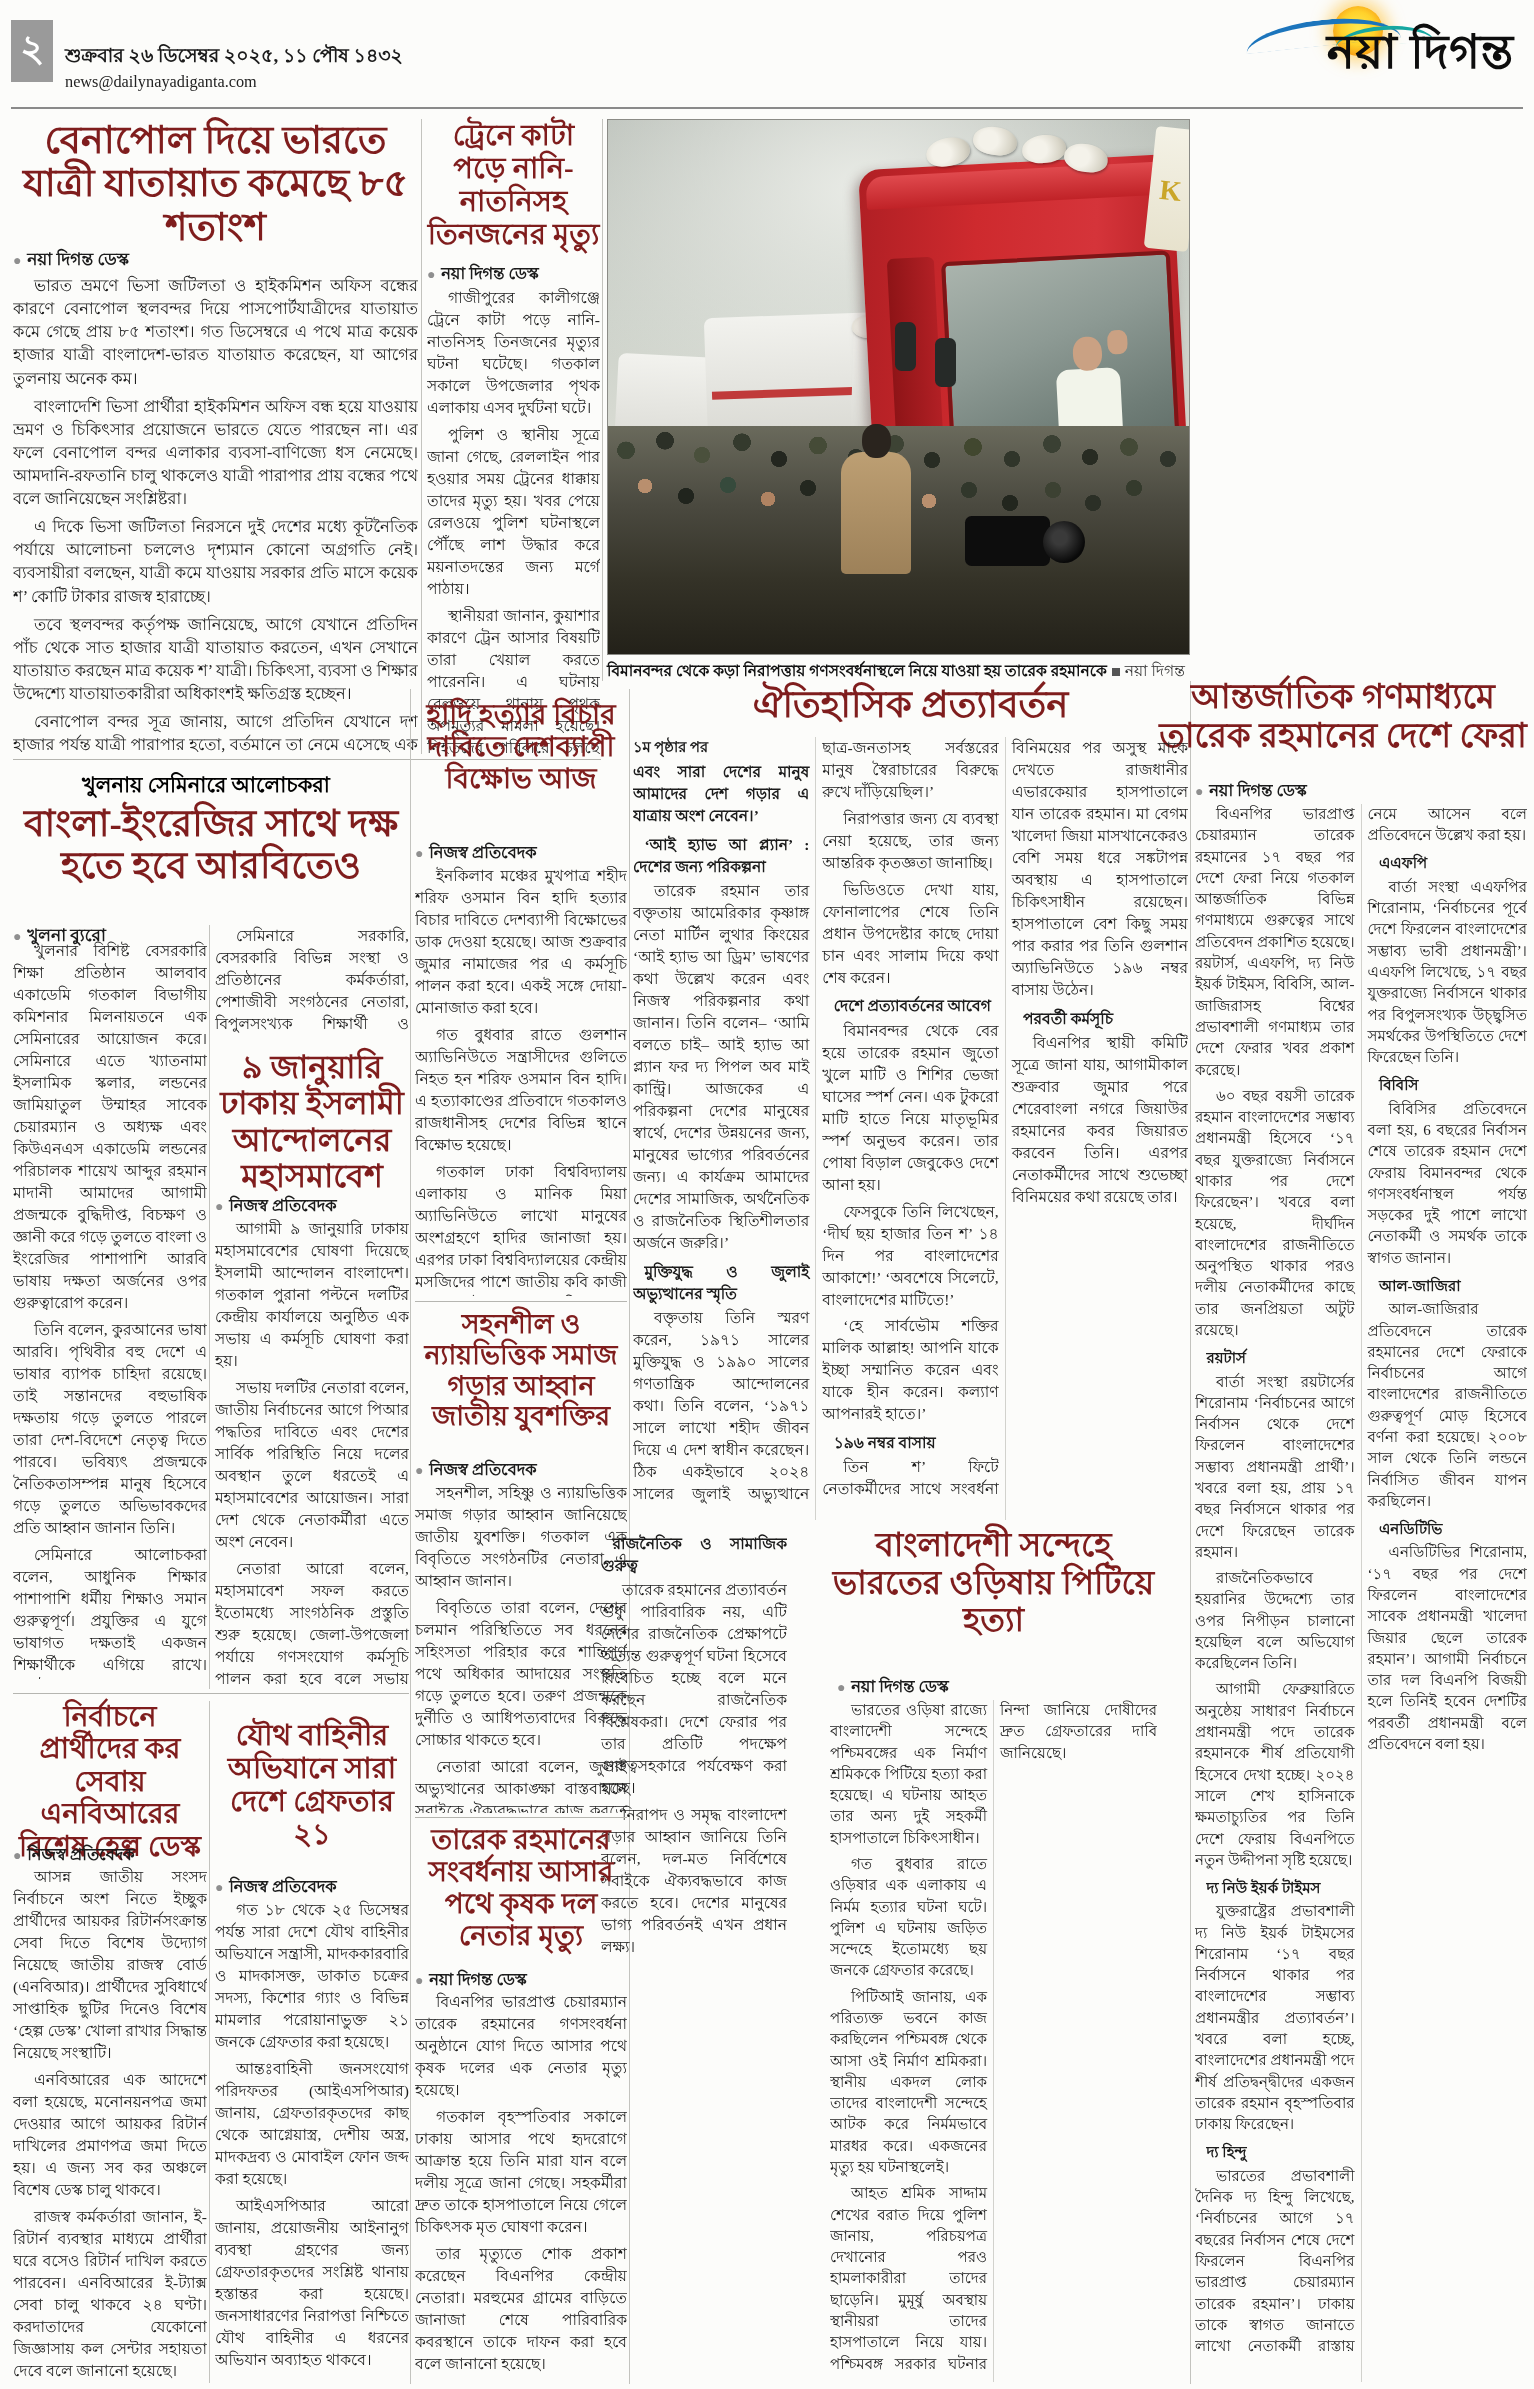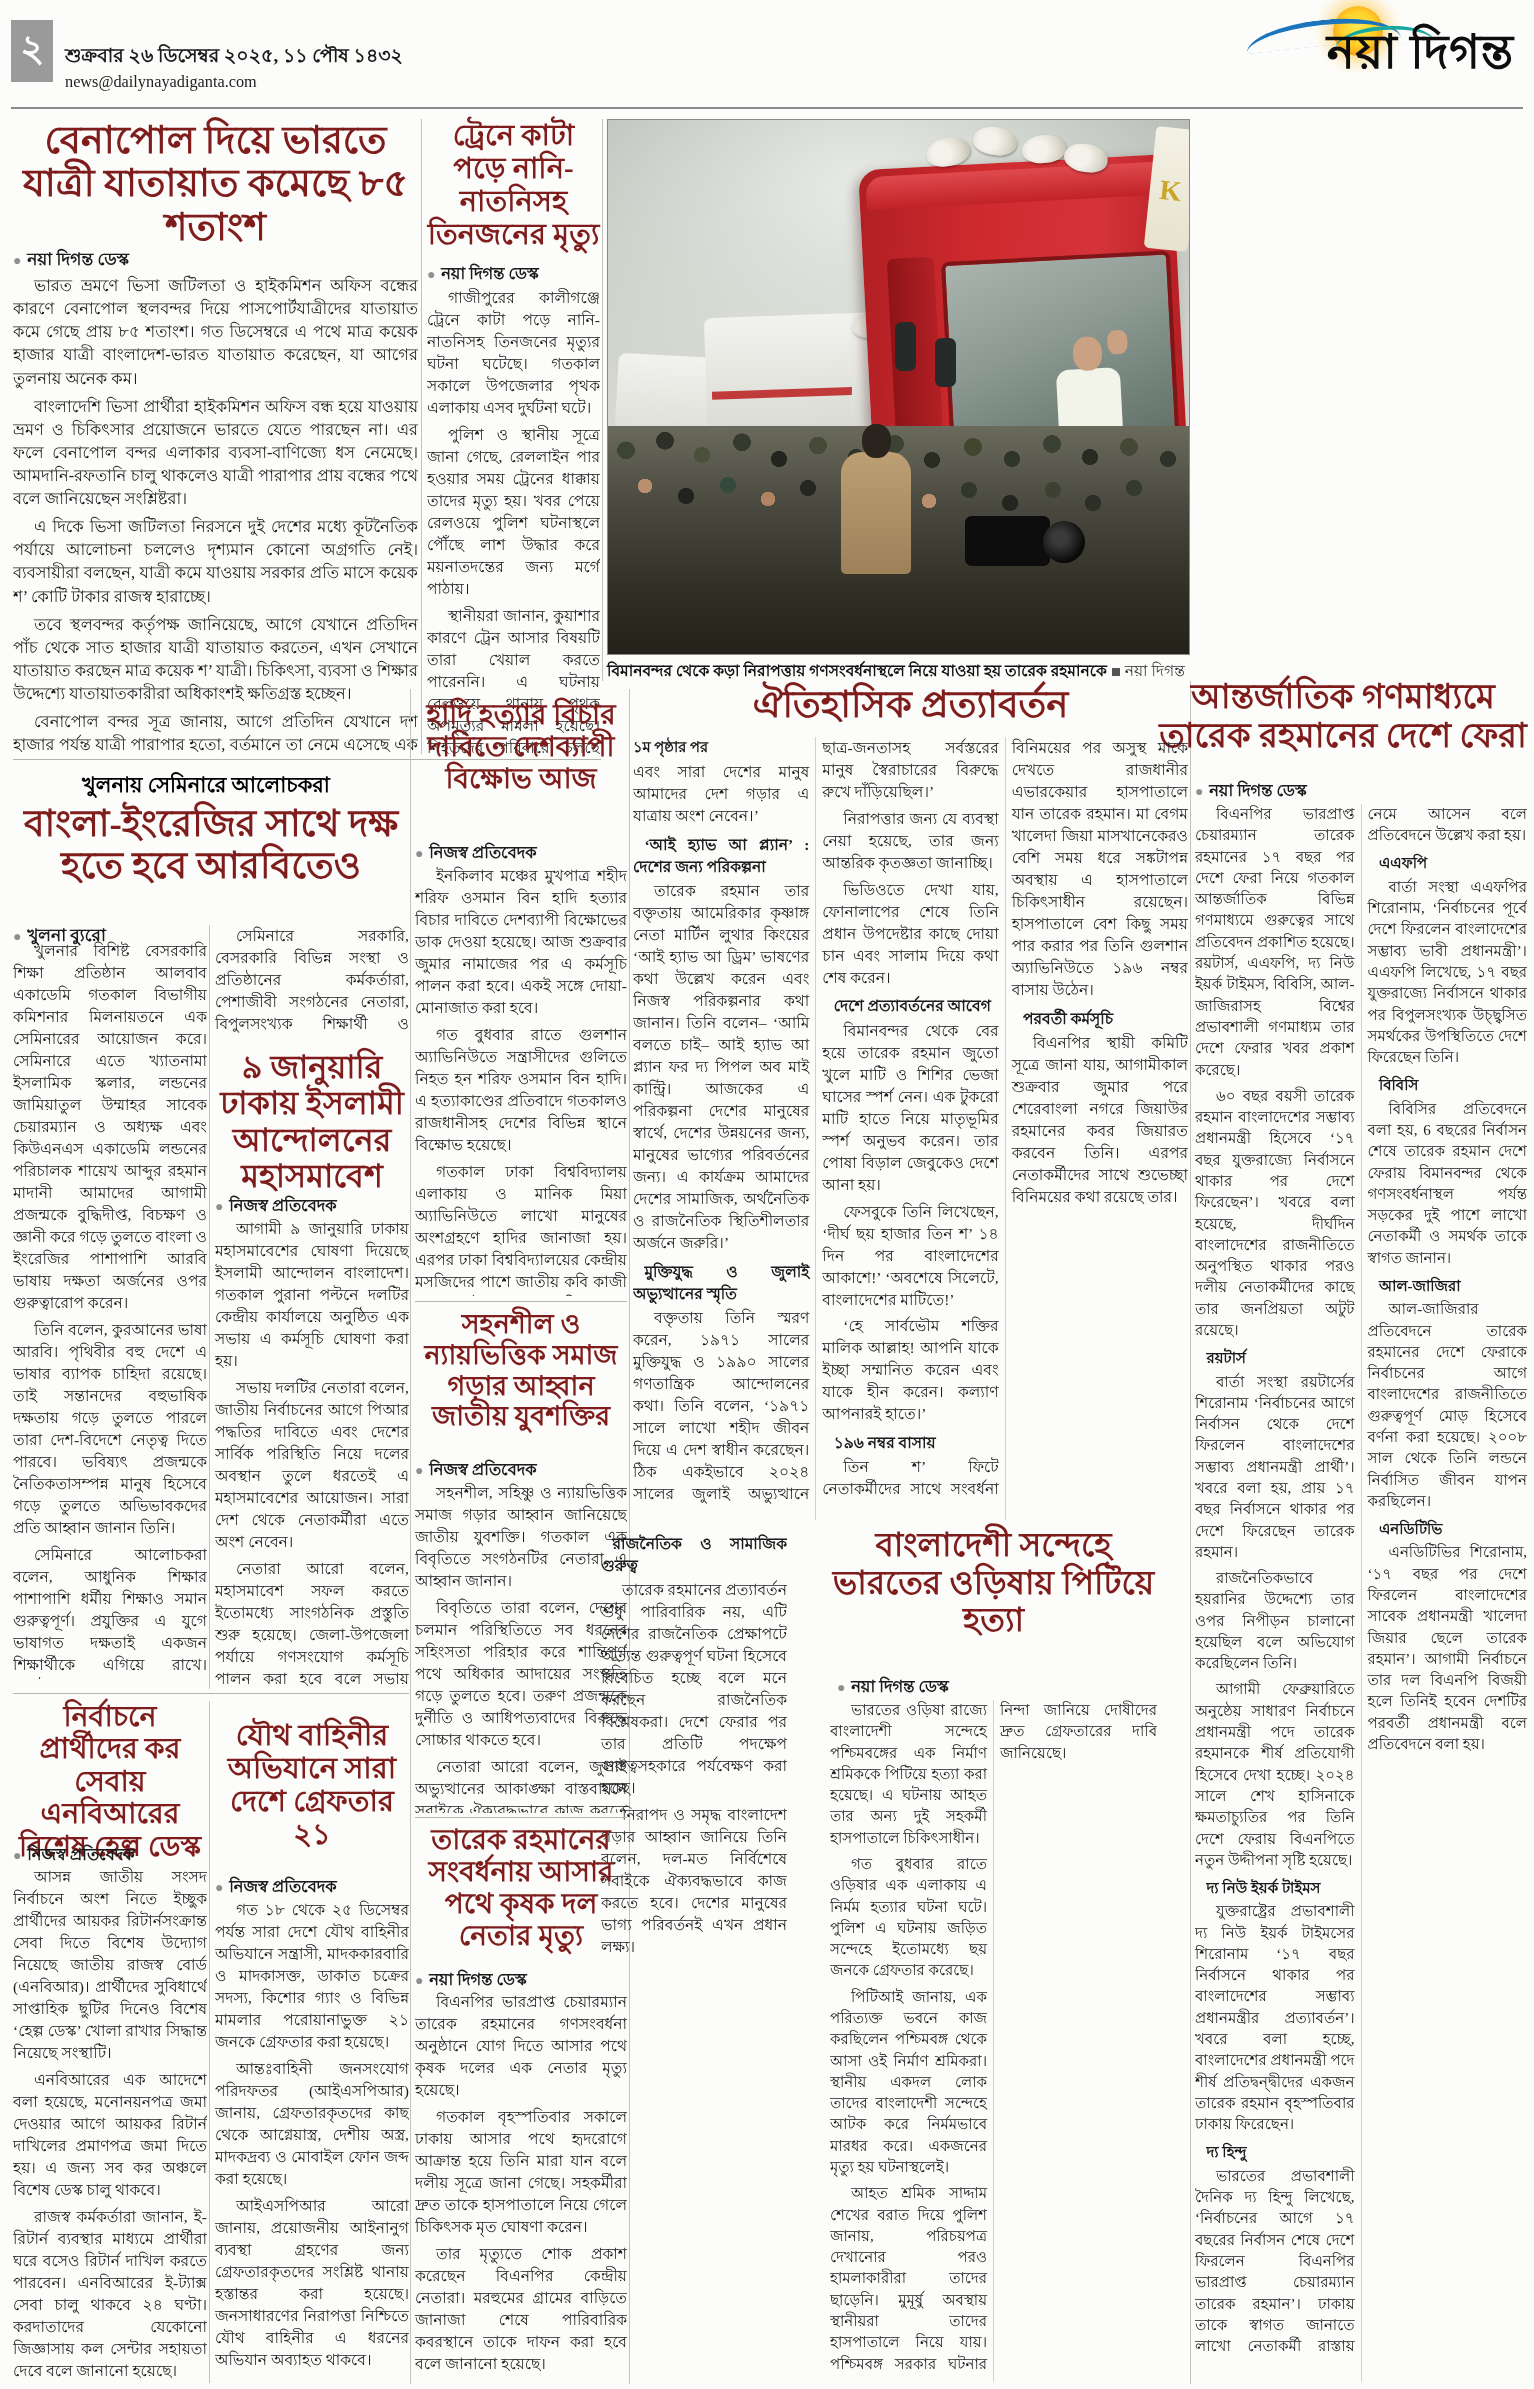--- a/index.html
+++ b/index.html
@@ -22,21 +22,21 @@
   .logo .logotext{position:absolute;left:0;top:14.7px;width:277px;text-align:right;font-size:47px;font-weight:800;
                   color:#0d0d0d;letter-spacing:0.8px;z-index:2;}
   .header-rule{position:absolute;left:11.4px;top:107px;width:1512px;height:1.6px;background:#8a8a8a;}
   
   .hl{position:absolute;font-weight:800;text-align:center;color:#7f1d1d;line-height:1.14;}
   .kicker{position:absolute;font-weight:800;text-align:center;color:#000;}
   .byline{position:absolute;font-size:17px;font-weight:bold;}
   .byline .dot{color:#8f8f8f;font-size:14px;margin-right:5.7px;}
   .body{position:absolute;font-size:15.5px;line-height:1.42;text-align:justify;overflow:hidden;}
   .body p{margin:0 0 4.9px 0;text-indent:21px;}
-  .body p.noind{text-indent:0;}
+  .body p.noind{text-indent:0;font-weight:bold;}
   .body p.sub{font-weight:bold;text-indent:11.4px;margin:6.5px 0 2.4px 0;}
   .body p.cont{font-weight:bold;font-size:14.7px;text-indent:0;margin-bottom:3.3px;}
   .cols2{column-count:2;column-gap:13px;column-rule:0.8px solid #d2d2cd;column-fill:auto;}
   .cols3{column-count:3;column-gap:13px;column-rule:0.8px solid #d2d2cd;column-fill:auto;}
   .vrule{position:absolute;width:0.8px;background:#c3c3be;}
   .hrule{position:absolute;height:0.8px;background:#b5b5b0;}
   
   .photo{position:absolute;left:607px;top:119px;width:581px;height:534px;border:0.8px solid #8b8b86;
          background:linear-gradient(180deg,#b7bdb6 0%,#cdd2ca 38%,#dadcd4 62%,#cfcfc6 100%);overflow:hidden;}
   .fog{position:absolute;left:-10%;top:-8%;width:120%;height:70%;

